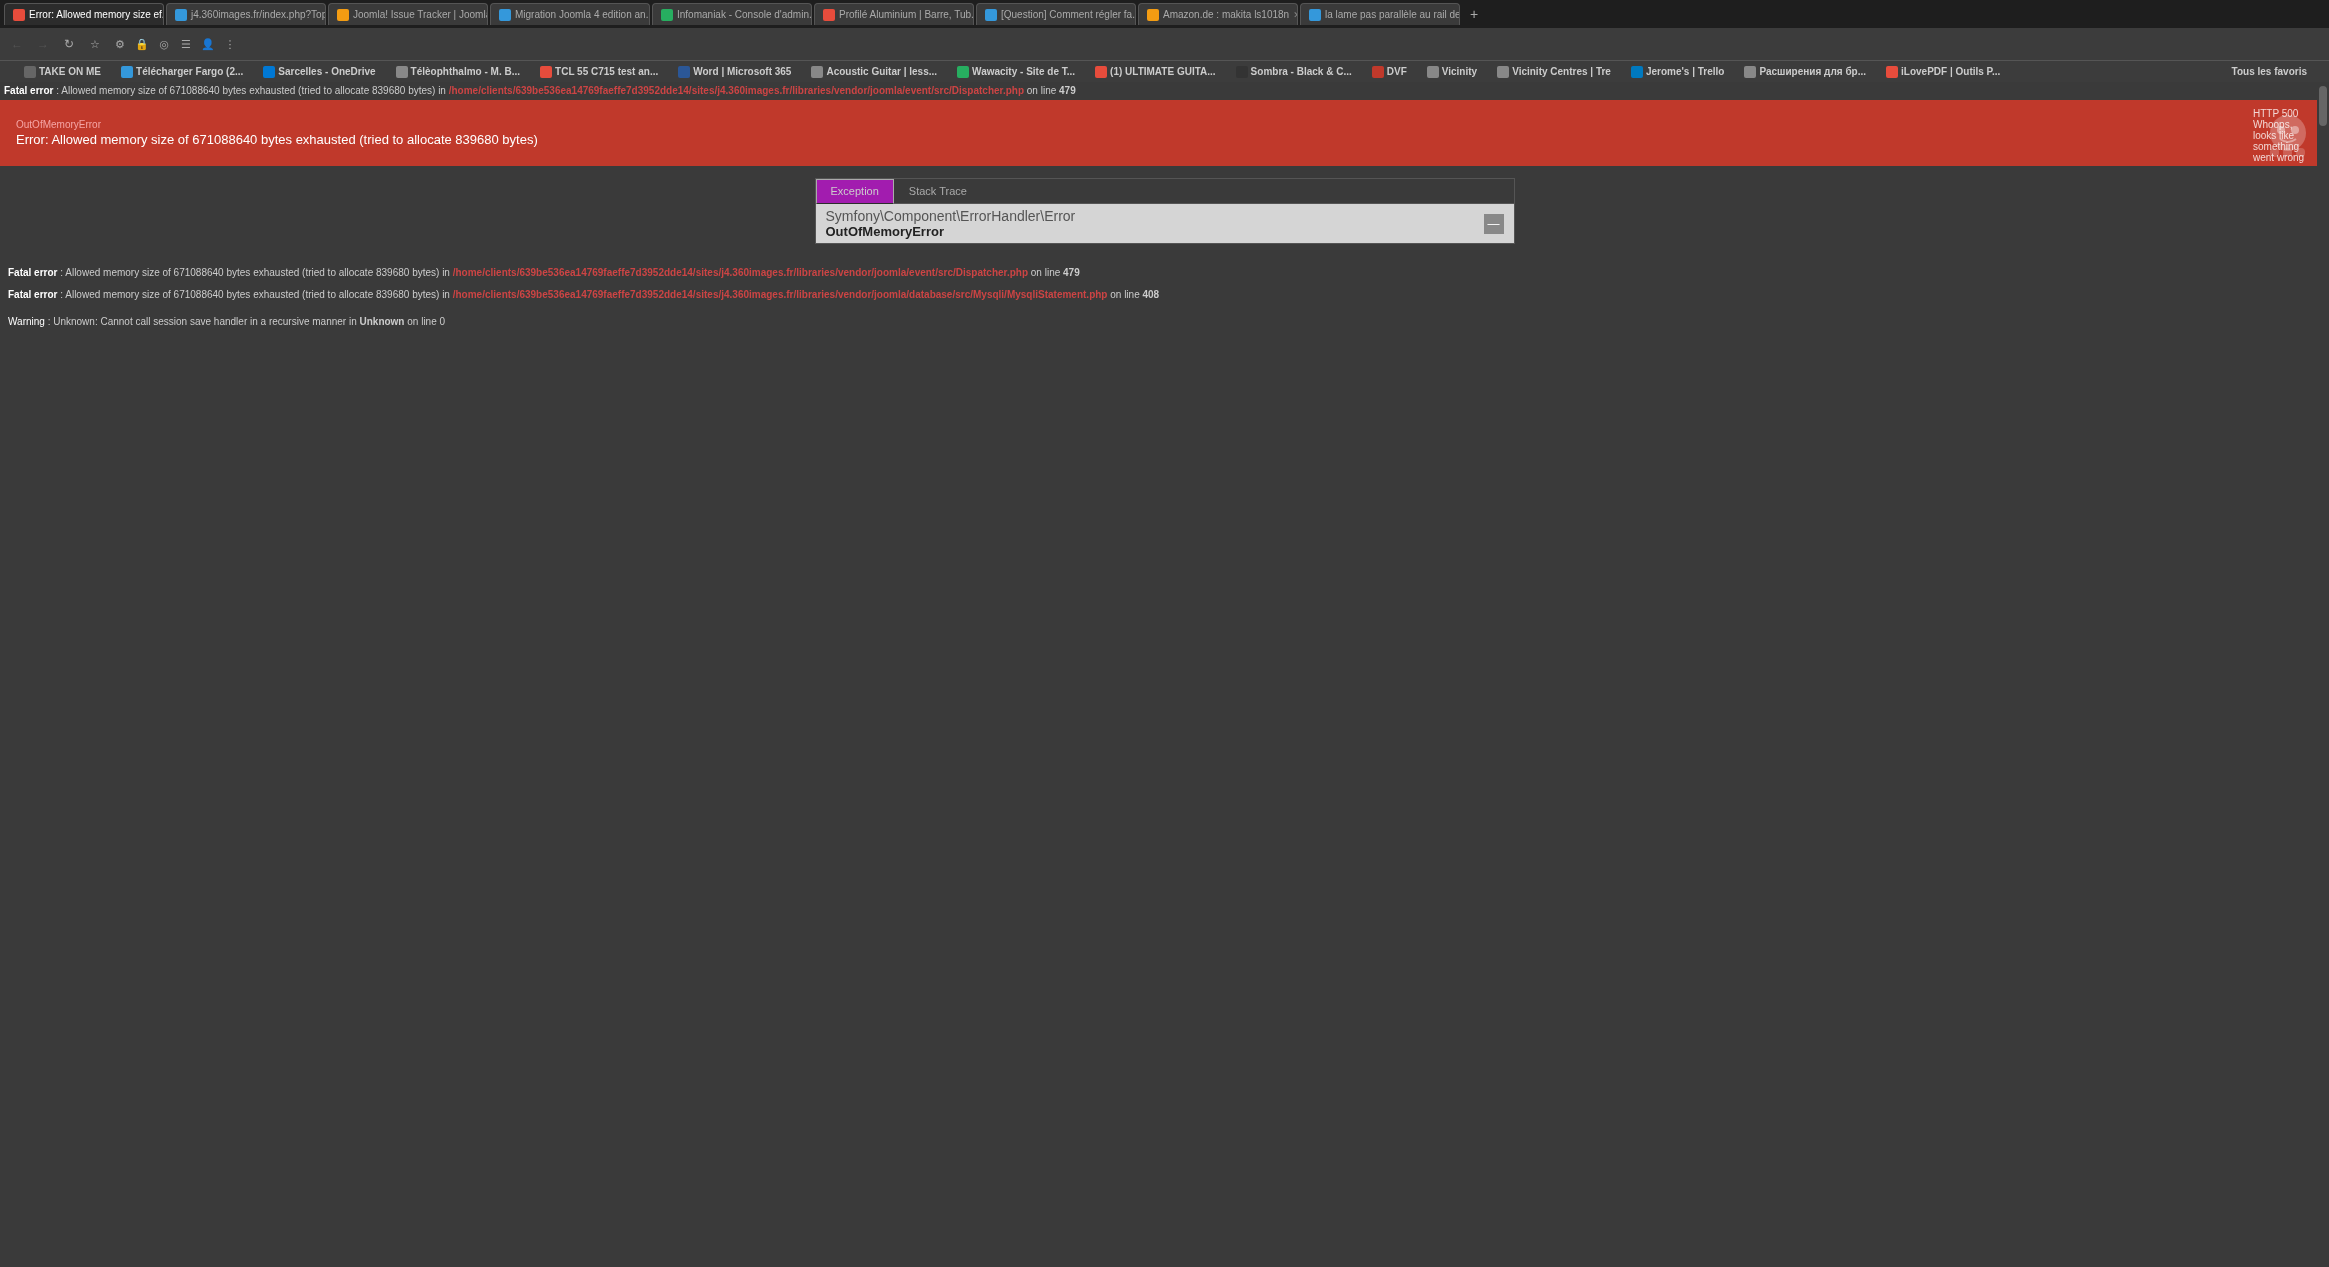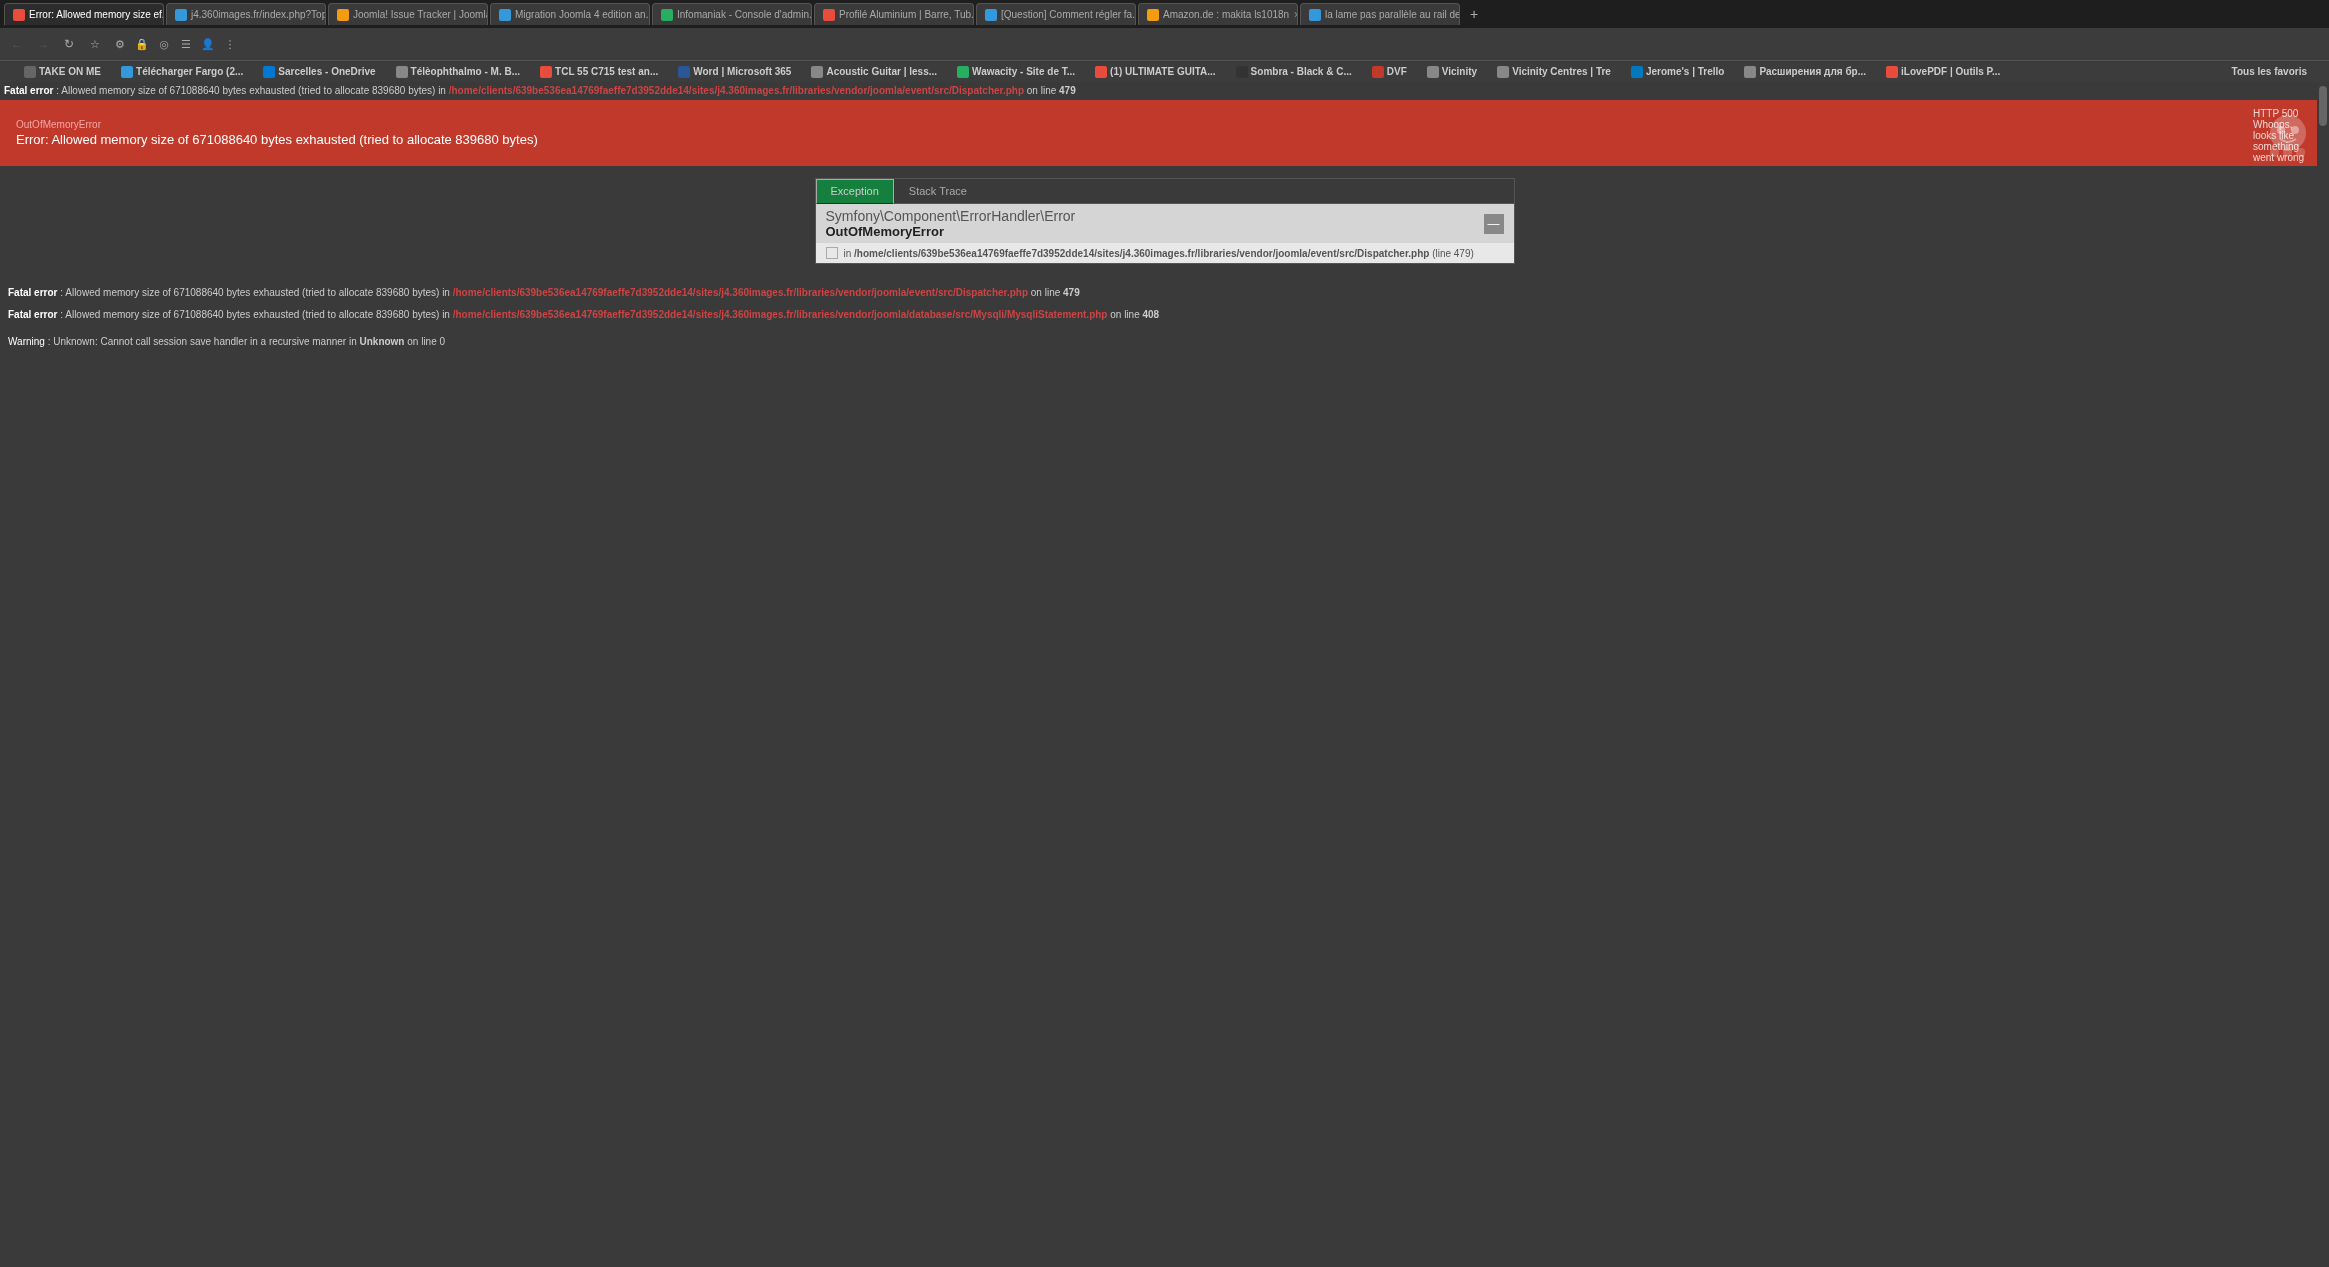--- a/index.html
+++ b/index.html
@@ -257,21 +257,21 @@
       border-bottom: 1px solid #555;
     }
     .exception-tab {
       padding: 5px 14px;
       font-size: 11px;
       color: #aaa;
       cursor: pointer;
       border: 1px solid transparent;
     }
     .exception-tab.active {
-      background: #15803d;
+      background: #a21caf;
       color: #333;
       border: 1px solid #aaa;
       border-bottom: 1px solid #2c2c2c;
       margin-bottom: -1px;
       color: #ccc;
     }
     .exception-header {
       background: #d5d5d5;
       padding: 4px 10px;
       display: flex;
@@ -536,27 +536,20 @@
     </div>
 
     <div class="exception-header">
       <div>
         <div class="exception-type">Symfony\Component\ErrorHandler\Error</div>
         <div class="exception-name">OutOfMemoryError</div>
       </div>
       <div class="exception-collapse">—</div>
     </div>
 
-    <div class="exception-file-row">
-      <div class="exception-checkbox"></div>
-      <span class="exception-file-text">
-        in <span class="exception-file-path">/home/clients/639be536ea14769faeffe7d3952dde14/sites/j4.360images.fr/libraries/vendor/joomla/event/src/Dispatcher.php</span>
-        (line <span>479</span>)
-      </span>
-    </div>
   </div>
 
   <div style="padding: 8px 4px;">
     <div class="fatal-error-line">
       <span class="error-label">Fatal error</span>
       <span>: Allowed memory size of 671088640 bytes exhausted (tried to allocate 839680 bytes) in </span>
       <span class="error-path">/home/clients/639be536ea14769faeffe7d3952dde14/sites/j4.360images.fr/libraries/vendor/joomla/event/src/Dispatcher.php</span>
       <span> on line </span>
       <span class="error-line-num">479</span>
     </div>

